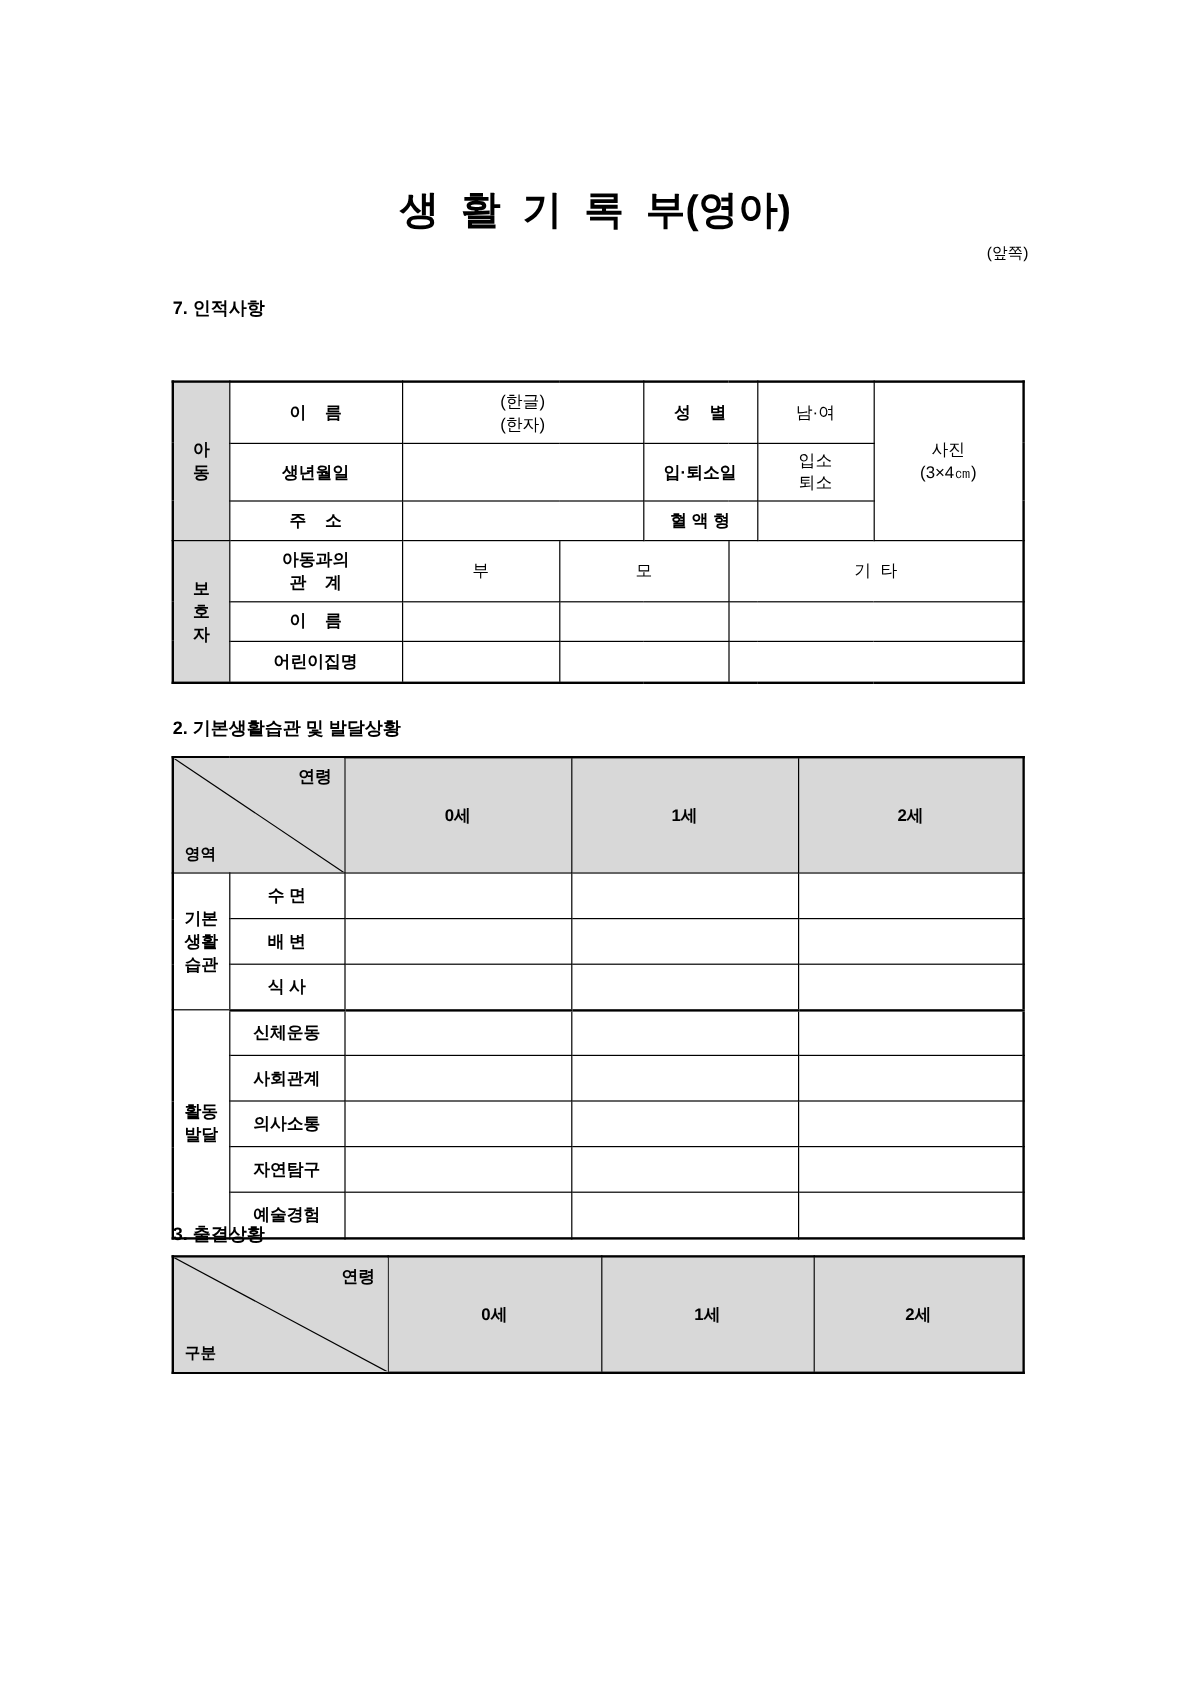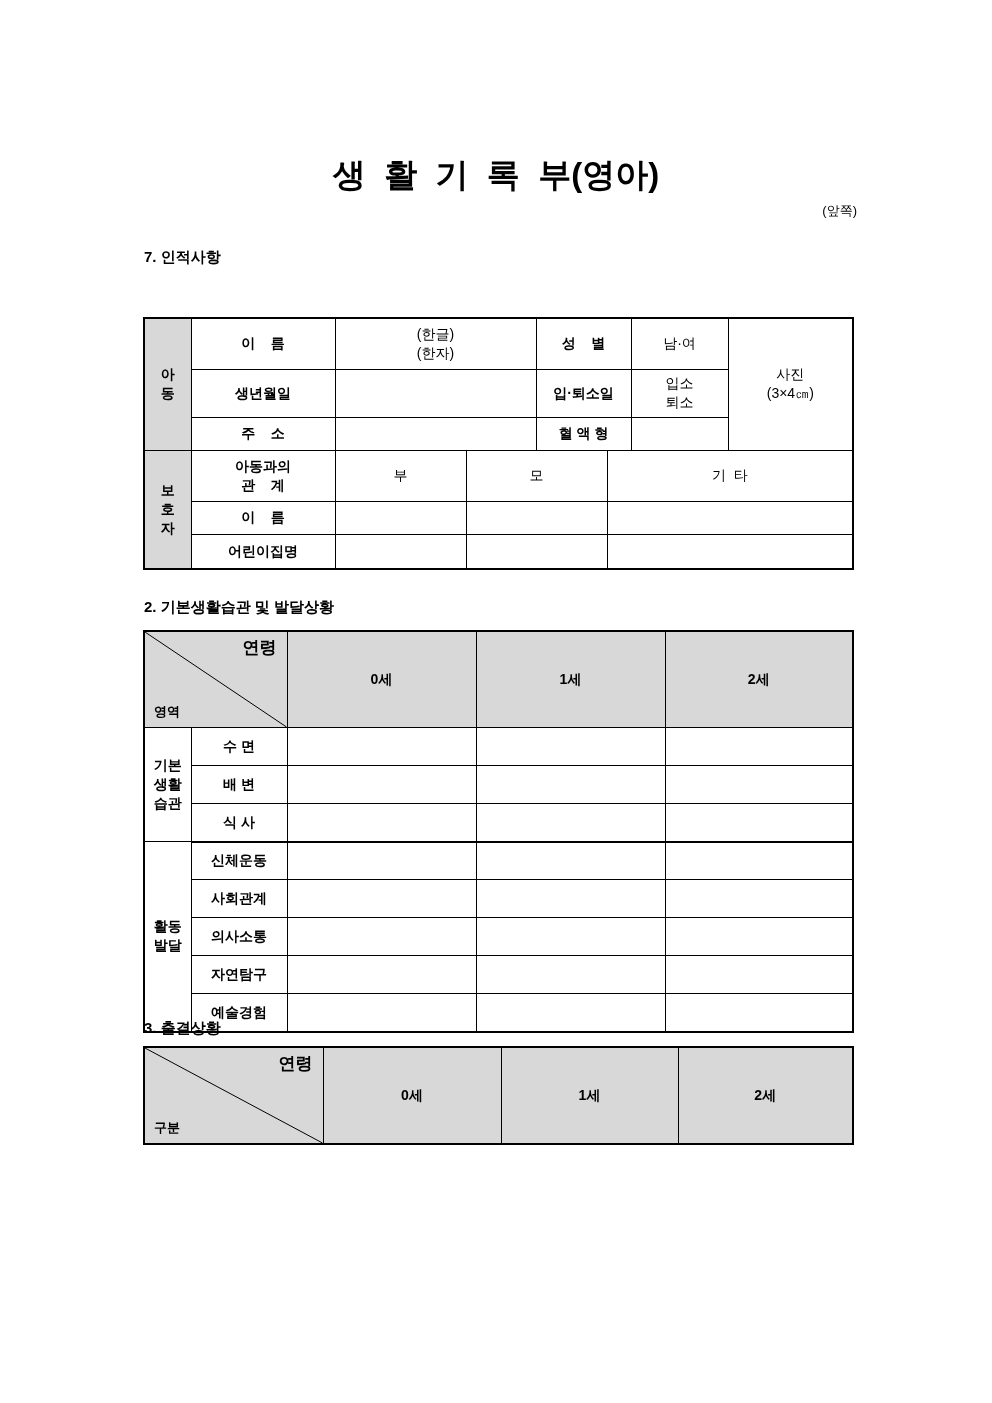--- a/index.html
+++ b/index.html
@@ -25,21 +25,21 @@
   .bold{font-weight:bold;}
   .small{font-size:12.5px;}
   .left{text-align:left;padding-left:10px;}
   .right{text-align:right;padding-right:8px;}
   .vhead{font-weight:bold;line-height:33px;font-size:15px;}
   .grp{font-weight:bold;line-height:22px;}
   tr.thickb td{border-bottom:2px solid #000;}
 
   td.corner{position:relative;}
   .corner .diag{position:absolute;left:0;top:0;width:100%;height:100%;display:block;}
-  .corner .ct{position:absolute;top:6px;right:10px;font-weight:bold;font-size:17px;}
+  .corner .ct{position:absolute;top:6px;right:10px;font-weight:bold;font-size:14px;}
   .corner .cb{position:absolute;bottom:6px;left:9px;font-weight:bold;font-size:13px;}
   .agehead{font-weight:bold;font-size:14.5px;}
 </style>
 </head>
 <body>
 
 <div class="page">
 
   <div class="title">생  활  기  록  부(영아)</div>
   <div class="side-note">(앞쪽)</div>

